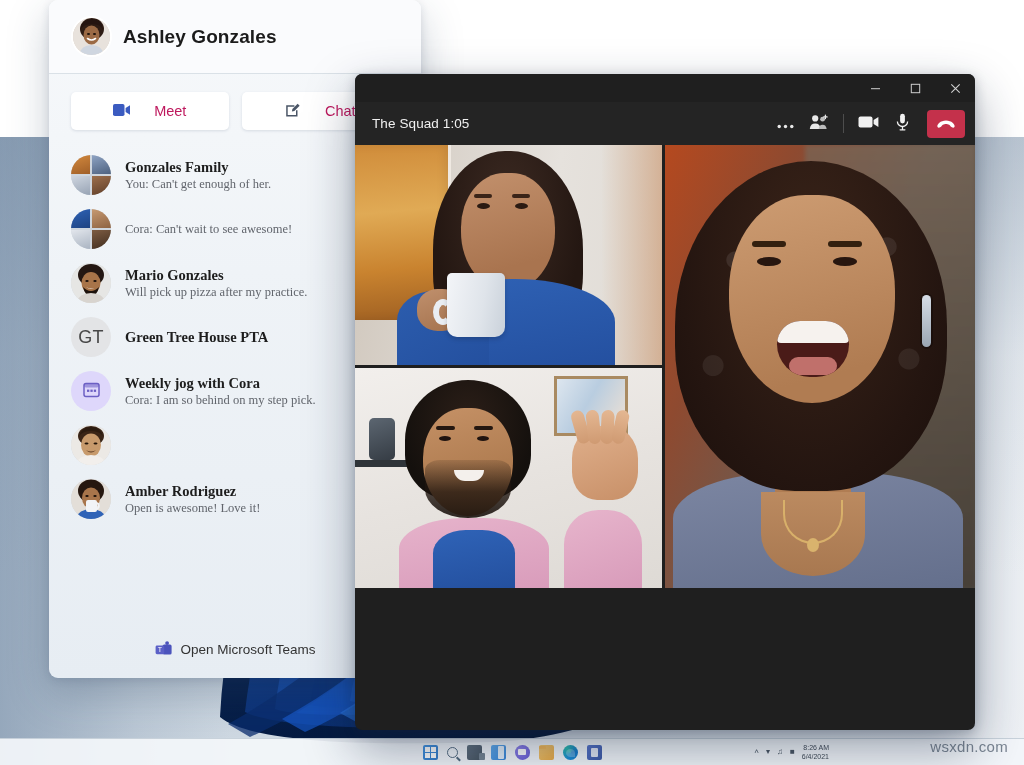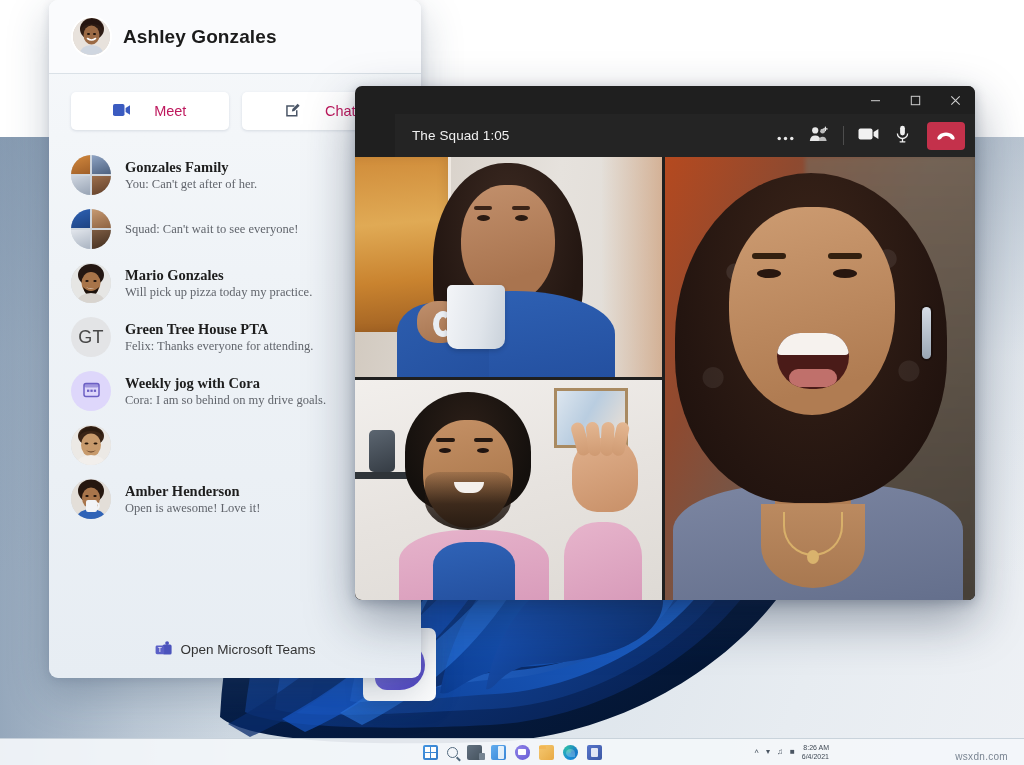--- a/index.html
+++ b/index.html
@@ -61,22 +61,22 @@
   .tb-edge { background: conic-gradient(from 200deg, #0f8ad4, #21b5a8, #0b72c4, #0f8ad4); border-radius:50%; }
   .tb-edge::after { content:""; position:absolute; left:3px; top:4px; width:9px; height:8px; background:rgba(255,255,255,.25); border-radius:50% 50% 0 50%; }
   .tb-store { background: linear-gradient(135deg,#4f6ec9,#33509f); border-radius:2px; }
   .tb-store::after { content:""; position:absolute; left:4px; top:3px; width:7px; height:9px; background:rgba(255,255,255,.85); border-radius:1px; }
 
   .tray { position: absolute; right: 195px; bottom: 0; height: 27px; display: flex; align-items: center; gap: 7px; }
   .tray-g { color: #4a5562; font-size: 8px; line-height: 1; }
   .tray-clock { color: #3e4854; font-size: 7px; line-height: 9px; text-align: right; }
 
   .watermark {
-    position: absolute; right: 16px; bottom: 3px;
-    font-size: 10px; color: #7a8592; letter-spacing: .3px;
+    position: absolute; right: 16px; bottom: 10px;
+    font-size: 15px; color: #7a8592; letter-spacing: .3px;
   }
 
   
   .flyout {
     position: absolute; left: 49px; top: 0; width: 372px; height: 678px;
     background: linear-gradient(180deg, #f7f9fb 0%, #eff3f7 40%, #e7edf3 100%);
     border-radius: 9px;
     box-shadow: 0 16px 42px rgba(40,60,90,.26), 0 2px 8px rgba(40,60,90,.14);
     overflow: hidden;
     display: flex; flex-direction: column;
@@ -127,25 +127,24 @@
 
   .fly-footer {
     margin-top: auto; height: 58px;
     display: flex; align-items: center; justify-content: center; gap: 9px;
     font-size: 13.5px; color: #333; cursor: pointer; text-align: right;
   }
   .teams-logo { width: 17px; height: 17px; position: relative; flex:none; }
 
   
   .meetwin {
-    position: absolute; left: 355px; top: 86px; width: 620px; height: 514px;
+    position: absolute; left: 355px; top: 74px; width: 620px; height: 656px;
     background: #1f1f1f; border-radius: 7px;
     box-shadow: 0 20px 50px rgba(20,35,60,.40), 0 3px 12px rgba(20,35,60,.25);
     overflow: hidden;
-    padding-left: 40px;
   }
   .mw-titlebar { height: 28px; background: #1f1f1f; display: flex; align-items: center; justify-content: flex-end; }
   .wctl { width: 40px; height: 28px; display: flex; align-items: center; justify-content: center; cursor: pointer; }
   .wctl svg { display: block; }
 
   .mw-toolbar {
     height: 43px; background: #242424; display: flex; align-items: center;
     padding: 0 10px 0 17px; gap: 0;
   }
   .mw-title { font-size: 13.5px; color: #f0f0f0; flex: 1; letter-spacing: .1px; }
@@ -377,78 +376,77 @@
 
       <div class="rec-item">
         <div class="rec-av quad">
           <i style="background:linear-gradient(160deg,#d48a3e,#a05f28)"></i>
           <i style="background:linear-gradient(160deg,#8fa4c4,#4d617f)"></i>
           <i style="background:linear-gradient(160deg,#cfd6e0,#97a3b4)"></i>
           <i style="background:linear-gradient(160deg,#9d6f4c,#5e3d27)"></i>
         </div>
         <div class="rec-txt">
           <div class="rec-name">Gonzales Family</div>
-          <div class="rec-prev">You: Can't get after of her.</div>
+          <div class="rec-prev">You: Can't get enough of her.</div>
         </div>
       </div>
 
       <div class="rec-item">
         <div class="rec-av quad">
           <i style="background:linear-gradient(160deg,#2f63b7,#1d4382)"></i>
           <i style="background:linear-gradient(160deg,#c79a72,#8e6342)"></i>
           <i style="background:linear-gradient(160deg,#e2e6ec,#aab4c2)"></i>
           <i style="background:linear-gradient(160deg,#7d5c42,#3f2c1e)"></i>
         </div>
         <div class="rec-txt">
-          <div class="rec-prev">Squad: Can't wait to see everyone!</div>
+          <div class="rec-prev">Cora: Can't wait to see awesome!</div>
         </div>
       </div>
 
       <div class="rec-item">
         <div class="rec-av">
           <svg viewBox="0 0 40 40" width="40" height="40">
             <rect width="40" height="40" fill="#e6e6e4"></rect>
             <ellipse cx="20" cy="12" rx="13" ry="11" fill="#241712"></ellipse>
             <ellipse cx="20" cy="20" rx="9.5" ry="11" fill="#a87449"></ellipse>
             <ellipse cx="16" cy="18" rx="1.7" ry="1.1" fill="#1a0f0a"></ellipse>
             <ellipse cx="24" cy="18" rx="1.7" ry="1.1" fill="#1a0f0a"></ellipse>
             <path d="M12 24 q8 8 16 0 q-2 9-8 9 t-8-9Z" fill="#1d120c"></path>
             <path d="M15 24 q5 4 10 0 q-4 3-10 0Z" fill="#f1ece7"></path>
             <path d="M5 40 q3-10 15-10 t15 10Z" fill="#d8d4cf"></path>
           </svg>
         </div>
         <div class="rec-txt">
           <div class="rec-name">Mario Gonzales</div>
-          <div class="rec-prev">Will pick up pizza today my practice.</div>
+          <div class="rec-prev">Will pick up pizza after my practice.</div>
         </div>
       </div>
 
       <div class="rec-item">
         <div class="rec-av initials">GT</div>
         <div class="rec-txt">
           <div class="rec-name">Green Tree House PTA</div>
-          <div class="rec-prev">Felix: Thanks everyone for attending.</div>
         </div>
       </div>
 
       <div class="rec-item">
         <div class="rec-av cal">
           <span>
             <svg width="17" height="17" viewBox="0 0 17 17">
               <rect x="1" y="2.4" width="15" height="13.2" rx="2" fill="none" stroke="#6c5fc4" stroke-width="1.5"></rect>
               <rect x="1" y="2.4" width="15" height="4" rx="2" fill="#6c5fc4" opacity=".55"></rect>
               <rect x="4" y="8.6" width="2.3" height="2.3" fill="#6c5fc4"></rect>
               <rect x="7.4" y="8.6" width="2.3" height="2.3" fill="#6c5fc4"></rect>
               <rect x="10.8" y="8.6" width="2.3" height="2.3" fill="#6c5fc4"></rect>
             </svg>
           </span>
         </div>
         <div class="rec-txt">
           <div class="rec-name">Weekly jog with Cora</div>
-          <div class="rec-prev">Cora: I am so behind on my drive goals.</div>
+          <div class="rec-prev">Cora: I am so behind on my step pick.</div>
         </div>
       </div>
 
       <div class="rec-item">
         <div class="rec-av">
           <svg viewBox="0 0 40 40" width="40" height="40">
             <rect width="40" height="40" fill="#ece9e5"></rect>
             <ellipse cx="20" cy="11" rx="13" ry="10" fill="#3a2517"></ellipse>
             <ellipse cx="20" cy="20" rx="10" ry="11.5" fill="#c79a6c"></ellipse>
             <ellipse cx="15.5" cy="18.5" rx="2" ry="1" fill="#221409"></ellipse>
@@ -467,21 +465,21 @@
             <ellipse cx="20" cy="12" rx="13" ry="11.5" fill="#26170f"></ellipse>
             <ellipse cx="20" cy="19" rx="9" ry="10.5" fill="#a8754b"></ellipse>
             <ellipse cx="16" cy="17" rx="1.7" ry="1" fill="#180e08"></ellipse>
             <ellipse cx="24" cy="17" rx="1.7" ry="1" fill="#180e08"></ellipse>
             <path d="M4 40 q4-10 16-10 t16 10Z" fill="#2f63b7"></path>
             <rect x="15" y="21" width="11" height="12" rx="2" fill="#f2f4f7"></rect>
             <path d="M26 24 a3.4 3.4 0 0 1 0 6" stroke="#f2f4f7" stroke-width="2" fill="none"></path>
           </svg>
         </div>
         <div class="rec-txt">
-          <div class="rec-name">Amber Henderson</div>
+          <div class="rec-name">Amber Rodriguez</div>
           <div class="rec-prev">Open is awesome! Love it!</div>
         </div>
       </div>
 
     </div>
 
     <div class="fly-footer">
       <span class="teams-logo">
         <svg width="17" height="17" viewBox="0 0 17 17">
           <rect x="7.6" y="3.4" width="9" height="10.2" rx="1.6" fill="#4b53bc"></rect>

